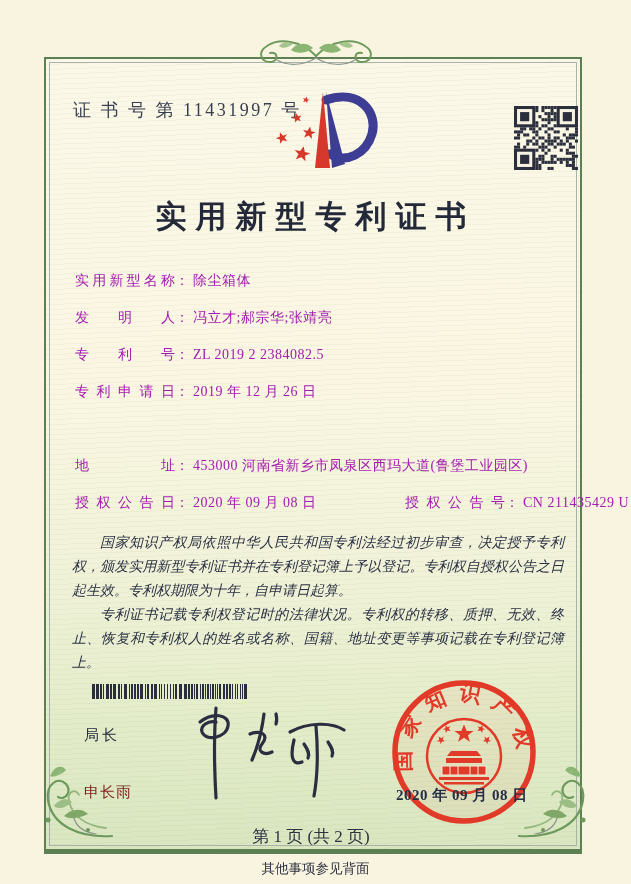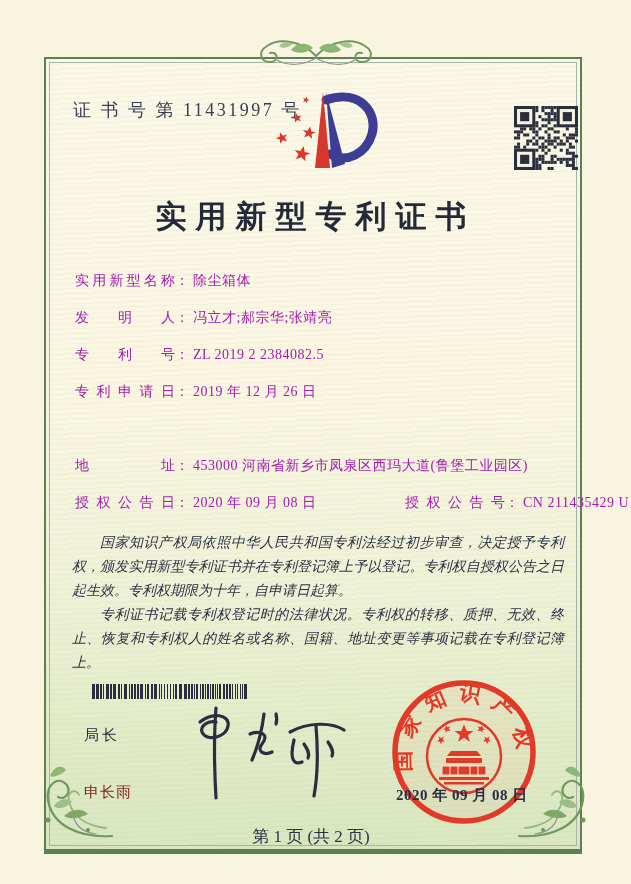--- a/index.html
+++ b/index.html
@@ -392,14 +392,15 @@
       <path d="M63,80 L97,80 L93,75 L67,75 Z" fill="#e23a28"></path>
       <rect x="62" y="82" width="36" height="5" fill="#e23a28"></rect>
       <path d="M58,90 h44 v9 h-44 z M66,90 v9 M74,90 v9 M86,90 v9 M94,90 v9" fill="#e23a28" stroke="#f3e8d8" stroke-width="1"></path>
       <rect x="55" y="101" width="50" height="3" fill="#e23a28"></rect>
       <rect x="60" y="106" width="40" height="2.5" fill="#e23a28"></rect>
     </g>
   </svg>
   <div class="seal-date">2020 年 09 月 08 日</div>
 
   <div class="page-no">第 1 页 (共 2 页)</div>
+  <div class="back-note">其他事项参见背面</div>
 
 </div>
 
 </body></html>

